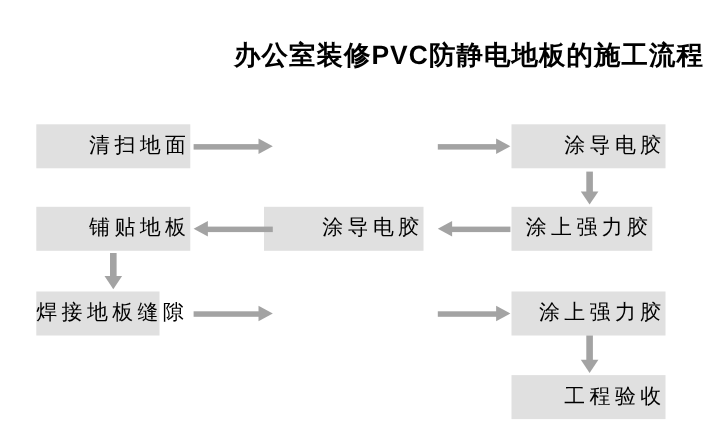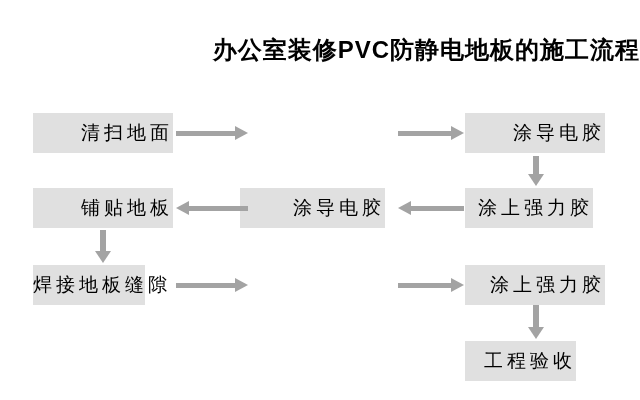--- a/index.html
+++ b/index.html
@@ -81,21 +81,21 @@
   <div class="node" style="left:33px;  top:113px; width:140px">清扫地面</div>
   <div class="node" style="left:465px; top:113px; width:140px">涂导电胶</div>
 
   <div class="node" style="left:465px; top:188px; width:128px">涂上强力胶</div>
   <div class="node" style="left:240px; top:188px; width:145px">涂导电胶</div>
   <div class="node" style="left:33px;  top:188px; width:140px">铺贴地板</div>
 
   <div class="node" style="left:33px;  top:265px; width:112px">焊接地板缝隙</div>
   <div class="node" style="left:465px; top:265px; width:140px">涂上强力胶</div>
 
-  <div class="node" style="left:465px; top:341px; width:111px">工程验收</div>
+  <div class="node" style="left:465px; top:341px; width:140px">工程验收</div>
 
   <div class="arrow h right" style="left:176px; top:126px; width:72px">
       <i class="shaft"></i>
       <i class="head"></i>
     </div>
   <div class="arrow h right" style="left:398px; top:126px; width:66px">
       <i class="shaft"></i>
       <i class="head"></i>
     </div>
   <div class="arrow v" style="left:528px; top:156px; height:30px">

